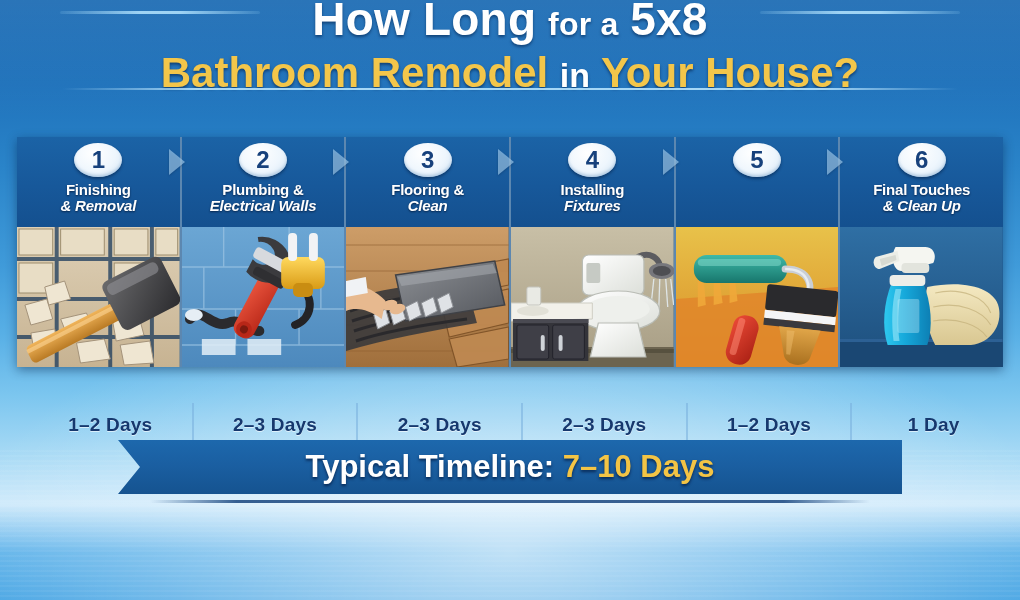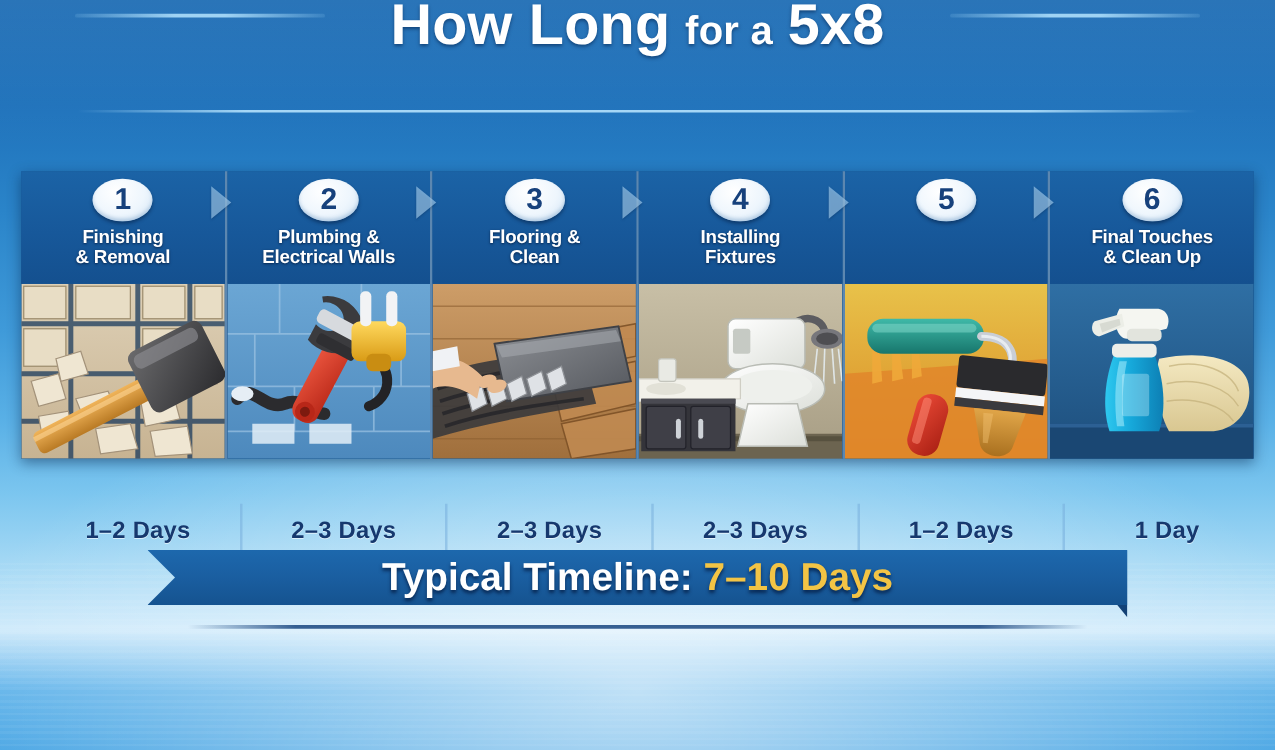--- a/index.html
+++ b/index.html
@@ -82,21 +82,21 @@
     background:radial-gradient(ellipse at 40% 30%, #ffffff 0%, #eef6fd 55%, #cfe2f3 100%);
     box-shadow:0 2px 3px rgba(0,20,50,.45), inset 0 -2px 3px rgba(120,160,200,.45);
     display:flex;align-items:center;justify-content:center;
     font-size:24px;font-weight:bold;color:#17417c;line-height:1;
   }
   .step-title{
     margin-top:5px;text-align:center;color:#ffffff;font-weight:bold;
     font-size:15px;line-height:16px;letter-spacing:-.2px;
     text-shadow:0 1px 2px rgba(0,20,50,.75);padding:0 3px;
   }
-  .step-title .l2{display:block;}
+  .step-title .l2{display:block;font-style:italic;}
   .arrow{
     position:absolute;left:-13px;top:12px;width:0;height:0;
     border-top:13px solid transparent;border-bottom:13px solid transparent;
     border-left:16px solid rgba(168,212,243,.62);
     filter:drop-shadow(0 1px 1px rgba(0,20,50,.4));
     z-index:3;
   }
   
   .art{flex:1 1 auto;position:relative;overflow:hidden;}
   .art svg{display:block;width:100%;height:100%;}
@@ -108,21 +108,21 @@
   .dur{
     flex:1 1 0;display:flex;align-items:center;justify-content:center;
     font-size:19px;font-weight:bold;color:#16386e;letter-spacing:.2px;
     border-right:2px solid rgba(120,175,220,.55);
     text-shadow:0 1px 0 rgba(255,255,255,.6);
   }
   .dur:last-child{border-right:none;}
 
   
   .ribbon{
-    position:absolute;left:118px;top:440px;width:784px;height:44px;
+    position:absolute;left:118px;top:440px;width:784px;height:54px;
     background:linear-gradient(180deg,#1d68ad 0%,#1a5ea0 50%,#155390 100%);
     box-shadow:0 3px 8px rgba(0,25,60,.40);
     clip-path:polygon(0 0, 100% 0, 100% 100%, 0 100%, 22px 50%);
     display:flex;align-items:center;justify-content:center;
   }
   .ribbon-inner{
     font-size:31px;font-weight:bold;white-space:nowrap;line-height:34px;
   }
   .rb-white{color:#ffffff;text-shadow:0 2px 3px rgba(0,20,55,.7);}
   .rb-gold{color:#f3c445;text-shadow:0 2px 3px rgba(0,20,55,.7);}
@@ -148,20 +148,25 @@
   <div class="title-wrap">
     <div class="rule left"></div>
     <div class="rule right"></div>
 
     <div class="title-line1">
       <span class="big">How Long</span>
       <span class="mid">for a</span>
       <span class="big">5x8</span>
     </div>
 
+    <div class="title-line2">
+      <span class="tl2a">Bathroom Remodel</span>
+      <span class="tl2b">in</span>
+      <span class="tl2a">Your House?</span>
+    </div>
 
     <div class="rule under"></div>
   </div>
 
   <div class="card">
 
     <div class="step">
       <div class="step-head">
         <div class="badge">1</div>
         <div class="step-title">

